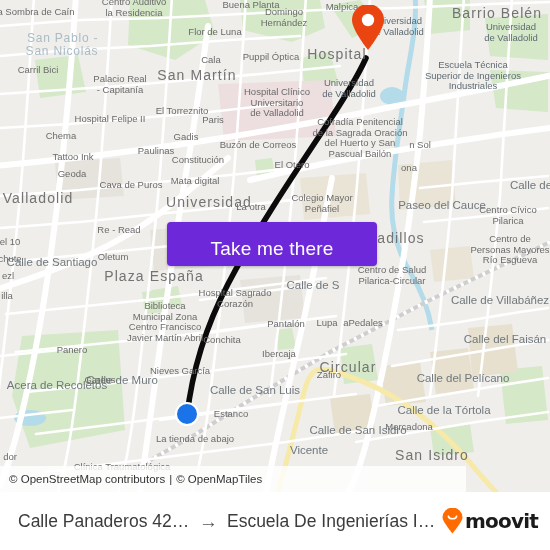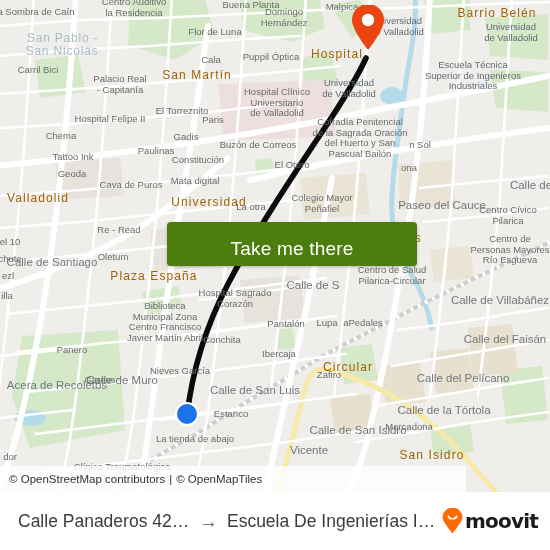--- a/index.html
+++ b/index.html
@@ -51,42 +51,42 @@
   }
   .lbl-poi {
     font-size: 9.5px;
     color: #6b6b6b;
   }
   .lbl-poi-2 {
     font-size: 9.5px;
     color: #5f6b73;
   }
   .lbl-area {
-    font-size: 12px;
-    color: #a16207;
+    font-size: 14px;
+    color: #737373;
     letter-spacing: 1.1px;
   }
   .lbl-area-sm {
     font-size: 12px;
     color: #a9bcc6;
     letter-spacing: 0.8px;
   }
   .lbl-street-lg {
     font-size: 11.5px;
     color: #70787d;
   }
 
   
   #take-me-there {
     position: absolute;
     left: 167px;
     top: 222px;
-    width: 250px;
+    width: 210px;
     height: 44px;
-    background: #4d7c0f;
+    background: #6d28d9;
     border: 0;
     border-radius: 4px;
     color: #ffffff;
     font-size: 19px;
     font-family: "Liberation Sans", sans-serif;
     letter-spacing: 0.2px;
     cursor: pointer;
     box-shadow: 0 1px 3px rgba(0,0,0,0.25);
     padding: 16px;
   }

